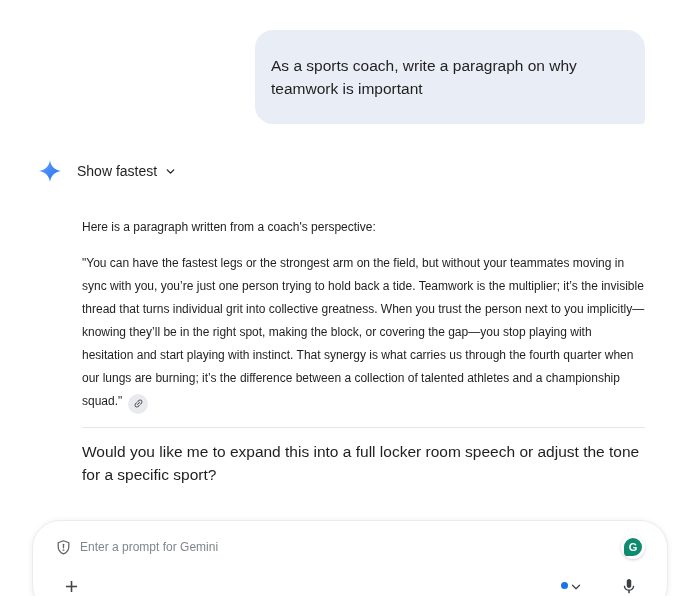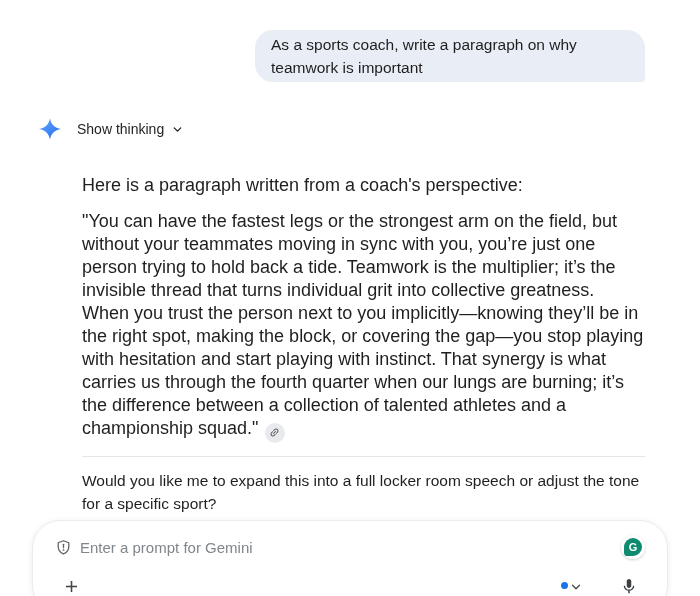--- a/index.html
+++ b/index.html
@@ -26,21 +26,21 @@
 
   
   .user-row {
     display:flex; justify-content:flex-end;
     padding:0 55px 0 55px;
     margin-top:30px;
   }
   .user-bubble {
     background:#e9eef6;
     border-radius:18px 18px 4px 18px;
-    padding:3px 16px;
+    padding:24px 16px;
     max-width:390px;
     font-size:15.5px;
     line-height:23px;
     color:#1f1f1f;
   }
 
   
   .thinking-row {
     display:flex; align-items:center; gap:15px;
     margin:35px 0 0 38px;
@@ -48,21 +48,21 @@
   .spark { width:24px; height:24px; display:inline-flex; }
   .thinking-btn {
     display:flex; align-items:center; gap:7px;
     background:none; border:none; cursor:pointer;
     font-family:inherit;
   }
   .thinking-label { font-size:14px; font-weight:500; color:#1f1f1f; }
 
   .response {
     margin:33px 55px 0 82px;
-    font-size:18px; line-height:23px; color:#1f1f1f;
+    font-size:12px; line-height:23px; color:#1f1f1f;
   }
   .response p.intro { margin-bottom:13px; }
   .response p.quote { margin-bottom:0; }
   .link-chip {
     display:inline-flex; align-items:center; justify-content:center;
     width:20px; height:20px; border-radius:50%;
     background:#e9eaee; vertical-align:-4px; margin-left:6px;
     cursor:pointer;
   }
   .divider {
@@ -81,21 +81,21 @@
     background:#ffffff;
     border:1px solid #ececec;
     border-radius:28px;
     box-shadow:0 1px 6px rgba(0,0,0,0.08);
     padding:14px 22px 12px 22px;
     display:flex; flex-direction:column; justify-content:space-between;
   }
   .composer-top { display:flex; align-items:center; gap:8px; }
   .prompt-input {
     flex:1; border:none; outline:none;
-    font-family:inherit; font-size:15px; color:#1f1f1f;
+    font-family:inherit; font-size:12px; color:#1f1f1f;
     background:transparent;
   }
   .prompt-input::placeholder { color:#80868b; opacity:1; }
   .grammarly {
     width:24px; height:24px; border-radius:50%;
     background:#ffffff; box-shadow:0 1px 3px rgba(0,0,0,0.18);
     display:flex; align-items:center; justify-content:center;
     cursor:pointer;
   }
   .grammarly-bubble {
@@ -141,21 +141,21 @@
         <defs>
           <linearGradient id="sparkGrad" x1="0" y1="0" x2="1" y2="1">
             <stop offset="0" stop-color="#6da2f9"></stop>
             <stop offset="1" stop-color="#1b6ef3"></stop>
           </linearGradient>
         </defs>
         <path d="M12 1 C12.8 7.2 16.8 11.2 23 12 C16.8 12.8 12.8 16.8 12 23 C11.2 16.8 7.2 12.8 1 12 C7.2 11.2 11.2 7.2 12 1 Z" fill="url(#sparkGrad)"></path>
       </svg>
     </span>
     <button class="thinking-btn">
-      <span class="thinking-label">Show thinking</span>
+      <span class="thinking-label">Show fastest</span>
       <span class="chev">
         <svg width="13" height="13" viewBox="0 0 24 24" fill="none" stroke="#1f1f1f" stroke-width="2.4" stroke-linecap="round" stroke-linejoin="round">
             <path d="M6 9l6 6 6-6"></path>
           </svg>
       </span>
     </button>
   </div>
 
   <div class="response">
     <p class="intro">Here is a paragraph written from a coach's perspective:</p>

